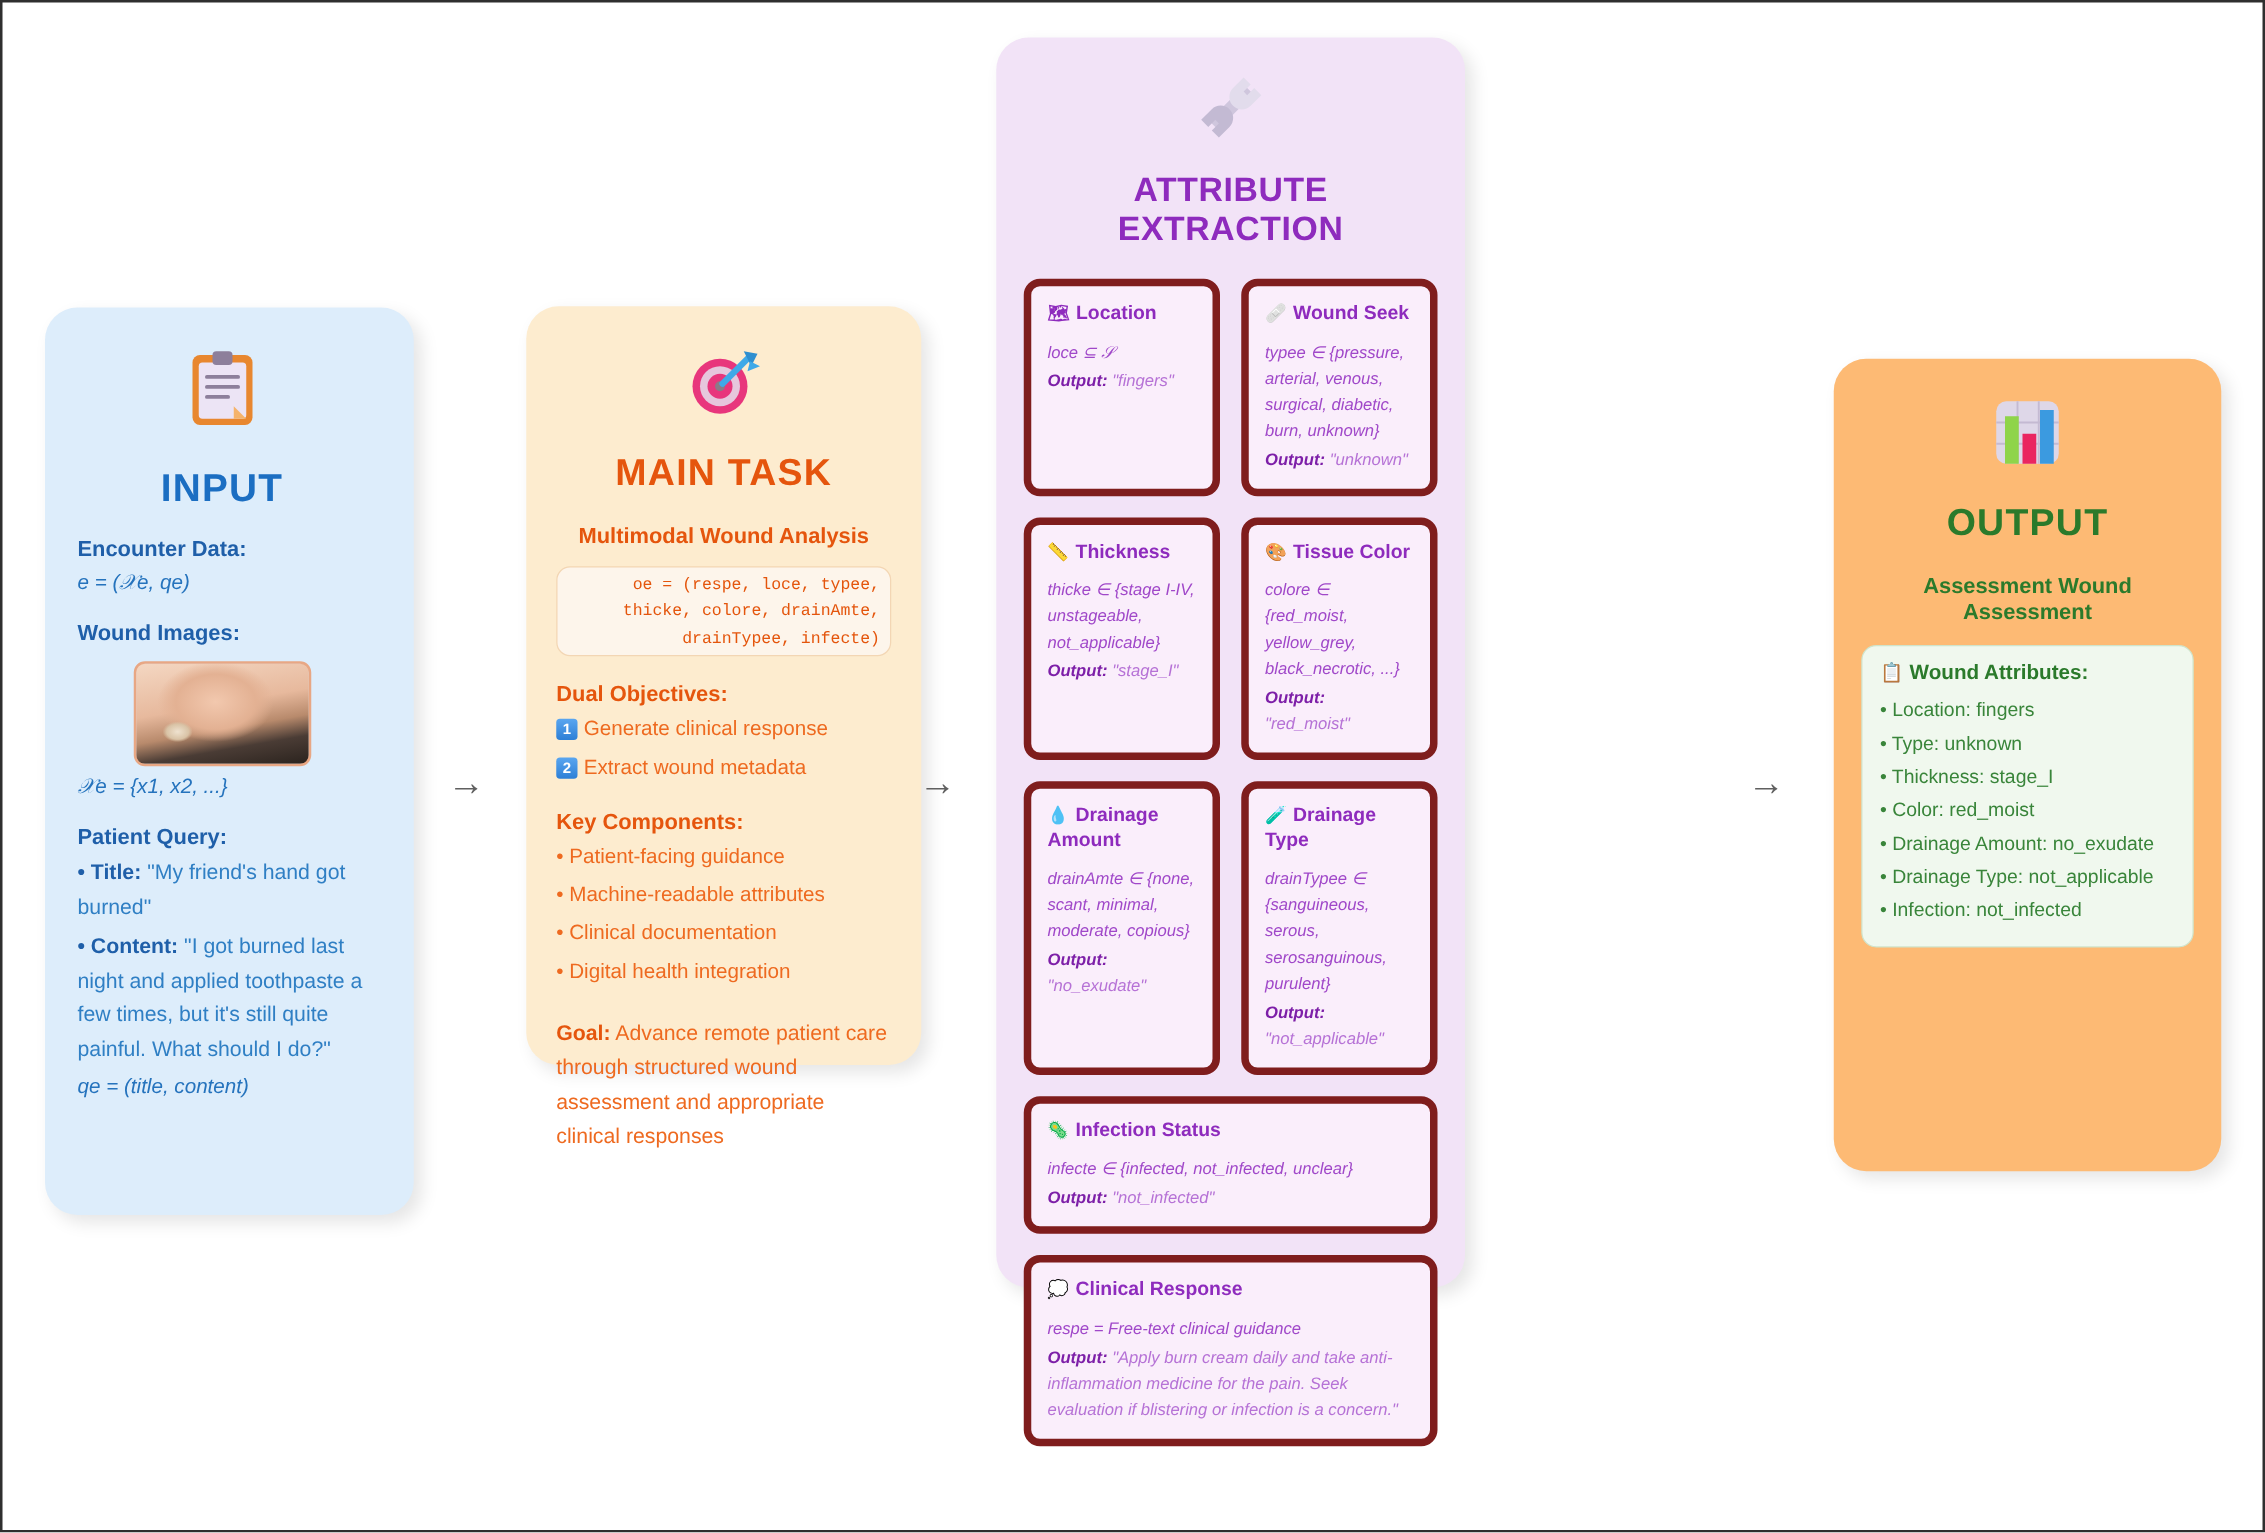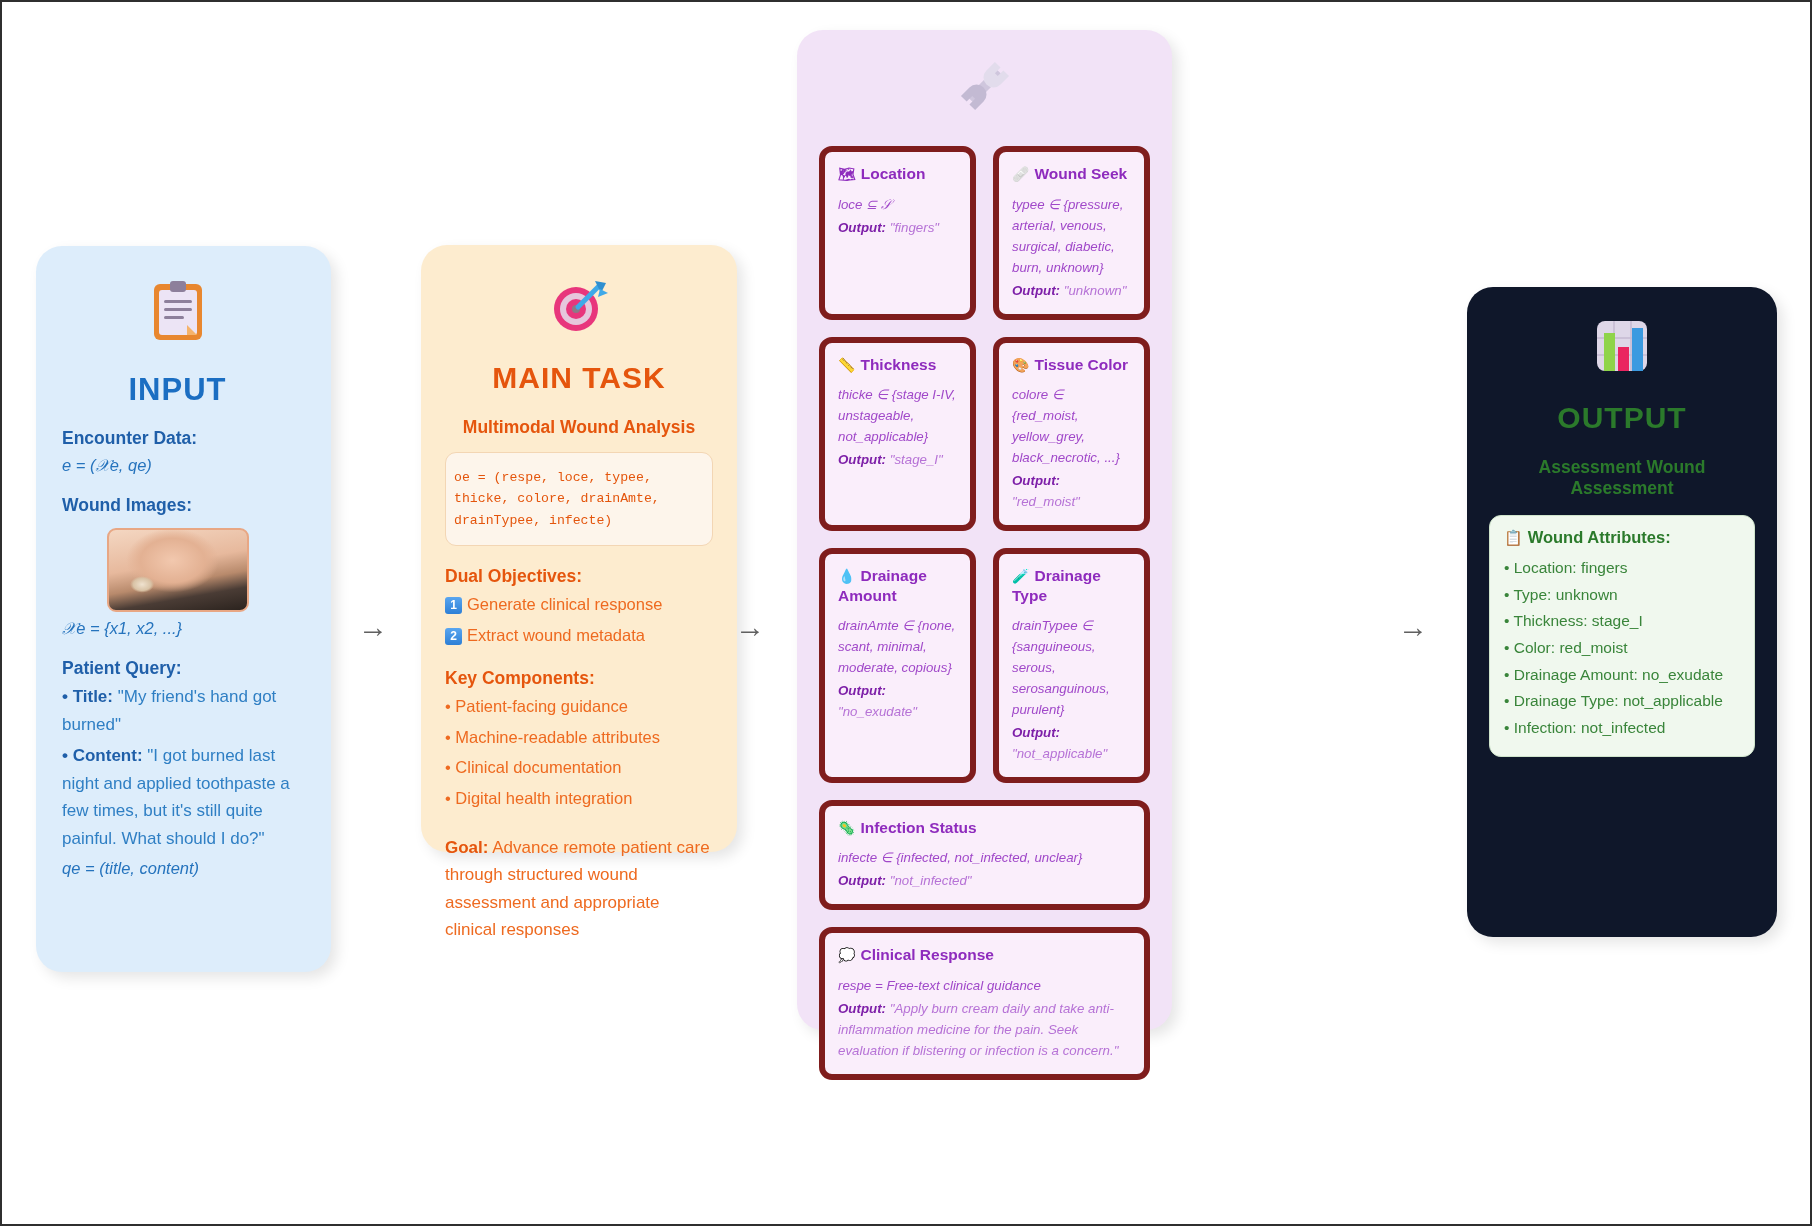--- a/index.html
+++ b/index.html
@@ -101,22 +101,22 @@
     font-weight: bold;
     font-size: 17.5px;
     text-align: center;
     margin-top: 22px;
   }
   .code-box {
     margin-top: 14px;
     background: #fdf5eb;
     border: 1px solid #f3d6b4;
     border-radius: 11px;
-    padding: 14px 8px;
-    text-align: left;
+    padding: 3px 8px;
+    text-align: right;
     font-family: "Liberation Mono", monospace;
     font-size: 13.2px;
     line-height: 1.62;
     color: #e4550c;
   }
   .mt-head {
     color: #e5550d;
     font-weight: bold;
     font-size: 17.5px;
     margin-top: 20px;
@@ -197,21 +197,21 @@
     line-height: 1.58;
     margin-top: 2px;
   }
   .attr-out b { color: #7d1fa8; font-style: italic; }
   .attr-out .val { color: #b672d6; }
 
   
   #output-panel {
     left: 1465px; top: 285px;
     width: 310px; height: 650px;
-    background: #0f172a;
+    background: #fdba74;
     padding: 30px 22px 20px 22px;
   }
   #output-panel .panel-title {
     color: #2b7a2b;
     font-size: 30px;
     margin-top: 18px;
   }
   .out-sub {
     color: #2b7a2b;
     font-weight: bold;
@@ -342,20 +342,21 @@
   <div class="panel" id="attr-panel">
     <div class="panel-icon">
       <svg width="56" height="56" viewBox="0 0 56 56" xmlns="http://www.w3.org/2000/svg">
         <g transform="rotate(45 28 28)">
           <rect x="23" y="8" width="10" height="40" rx="3" fill="#cfc6dd"></rect>
           <path d="M18 4 h8 v8 h4 v-8 h8 v12 a6 6 0 0 1 -20 0 z" fill="#e2dcec"></path>
           <path d="M18 52 h8 v-8 h4 v8 h8 v-12 a6 6 0 0 0 -20 0 z" fill="#c3bad3"></path>
         </g>
       </svg>
     </div>
+    <div class="panel-title">ATTRIBUTE EXTRACTION</div>
 
     <div class="attr-grid">
 
       <div class="attr-card">
         <div class="attr-card-head">
           <span class="ic emoji">🗺</span><span>Location</span>
         </div>
         <div class="attr-def">loce ⊆ 𝒮</div>
         <div class="attr-out">
           <b>Output:</b>

